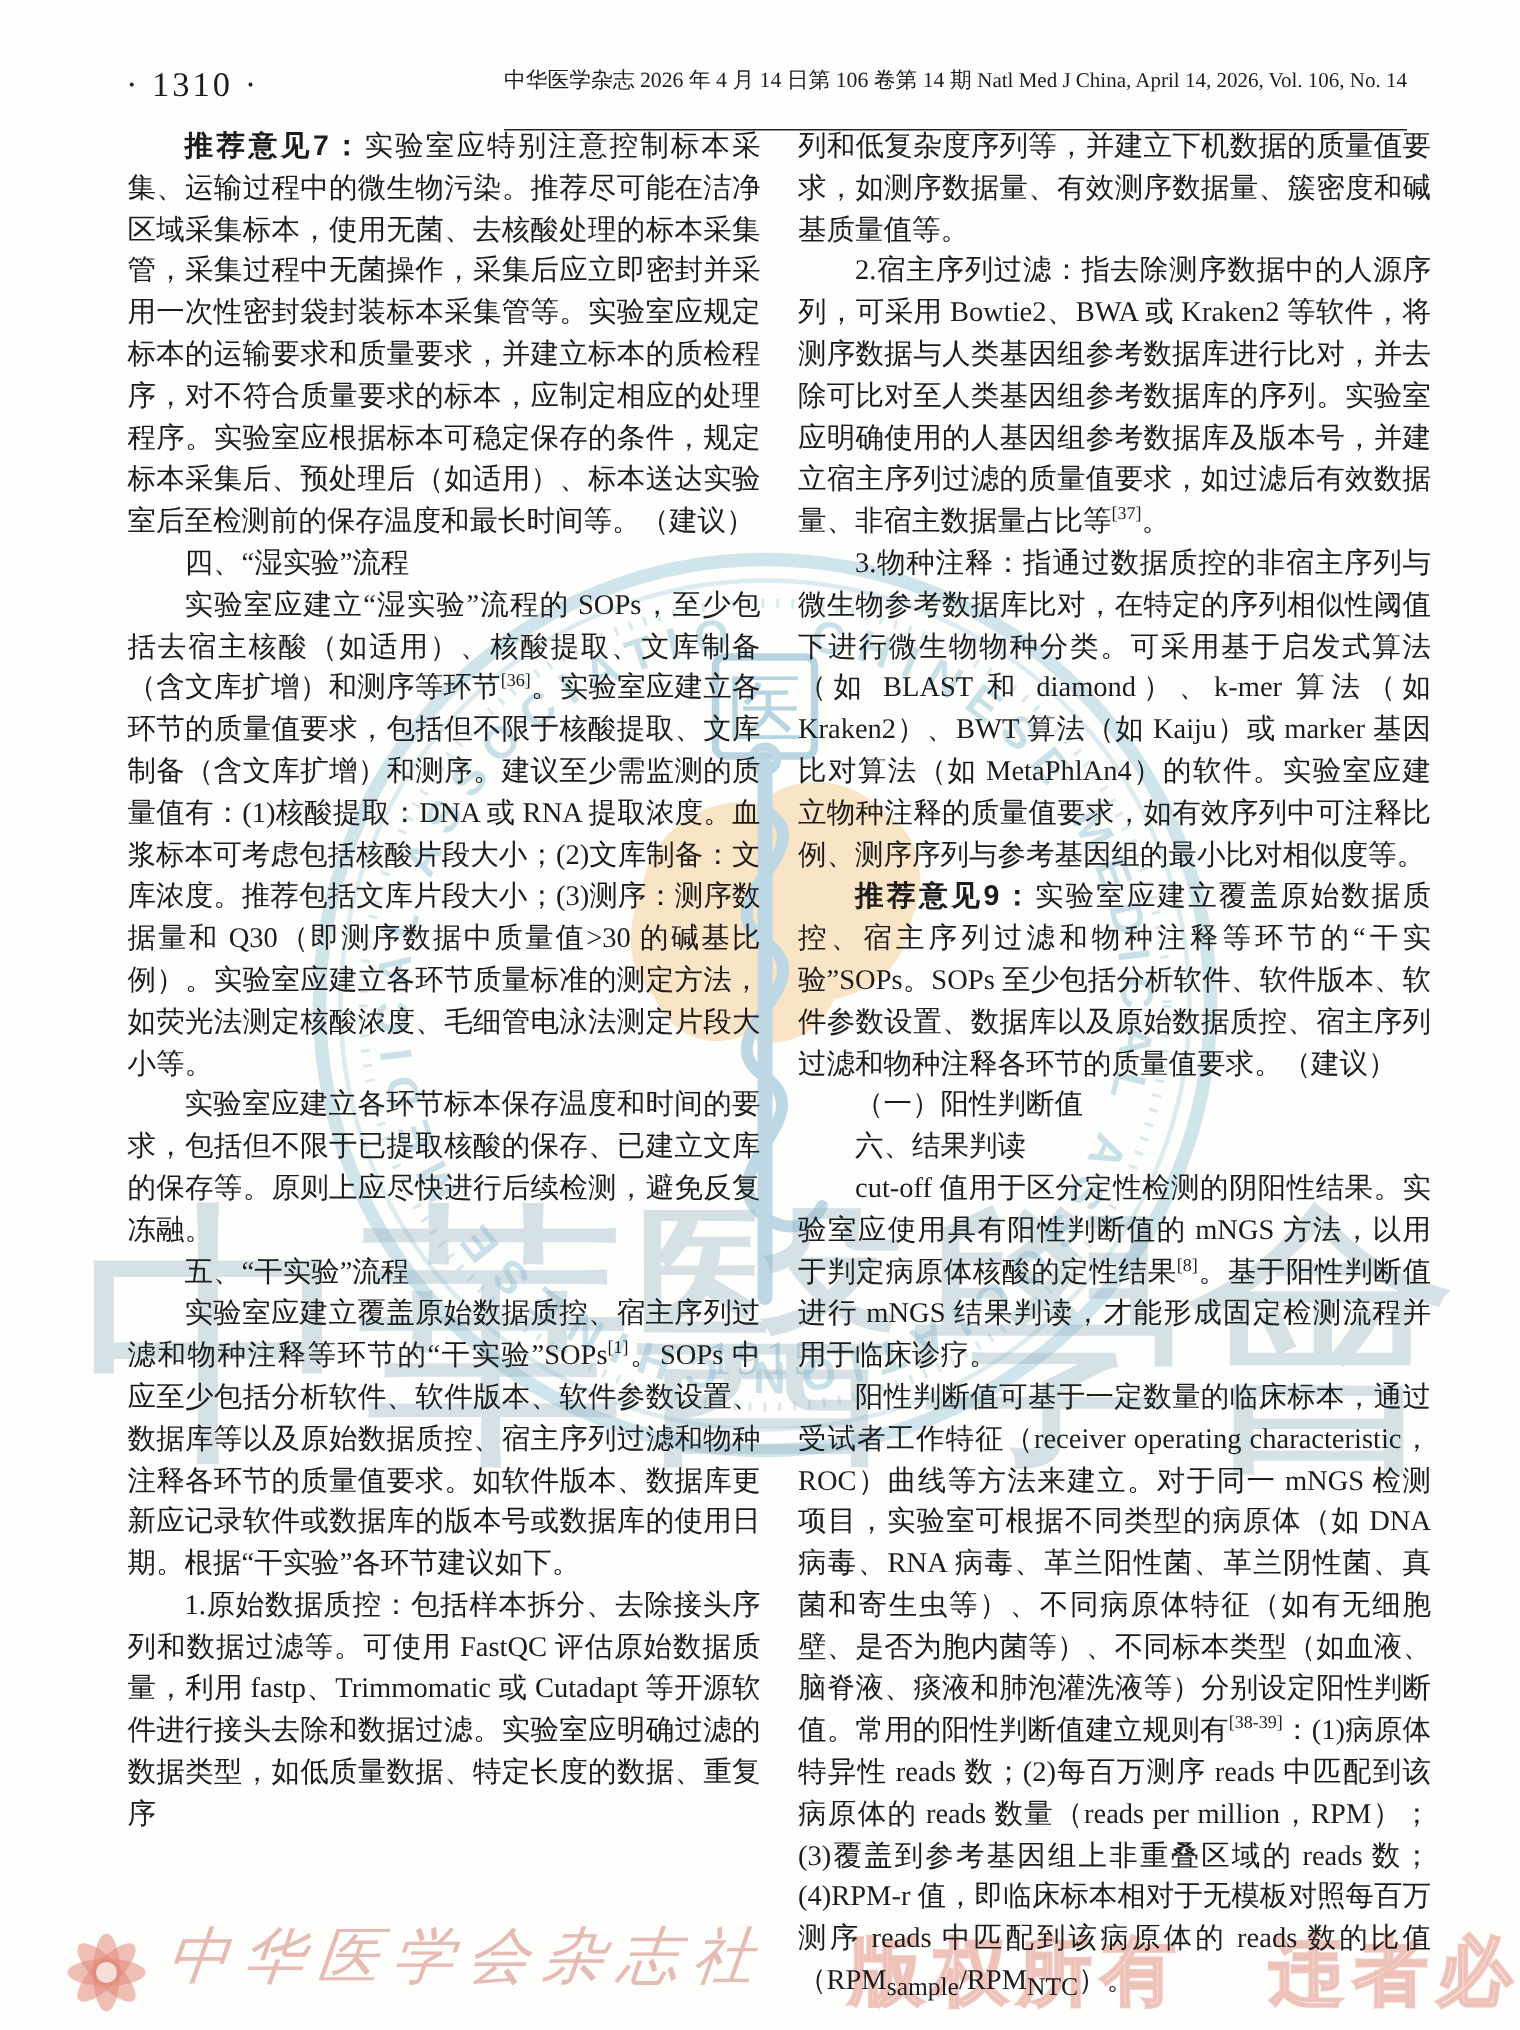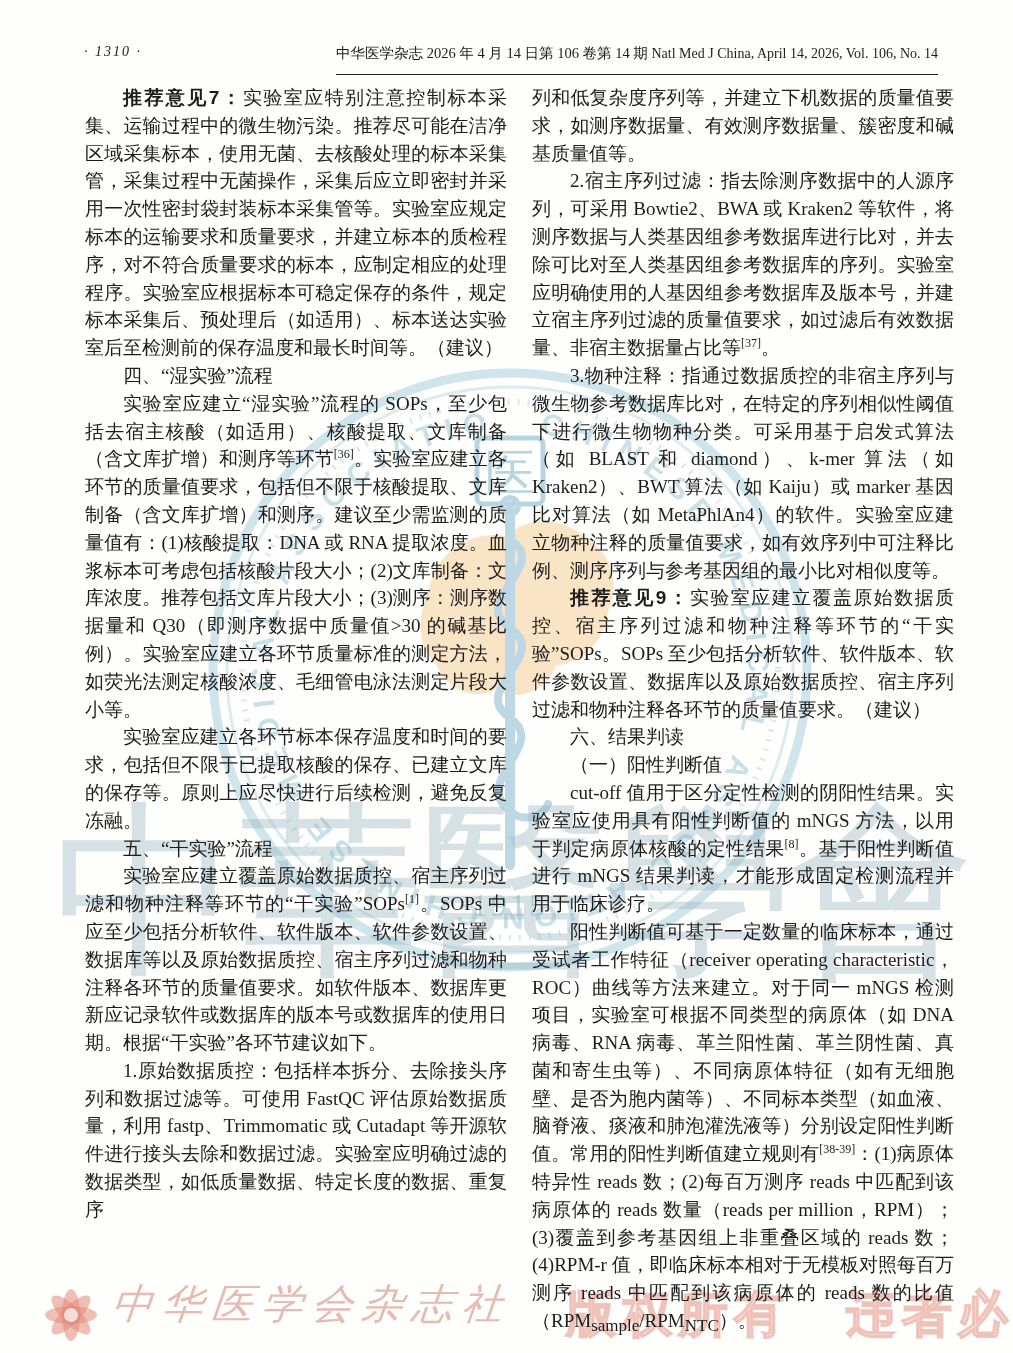--- a/index.html
+++ b/index.html
@@ -3,27 +3,27 @@
 <meta charset="utf-8">
 <style>
   html,body{margin:0;padding:0;}
   body{
     width:1013px;height:1353px;position:relative;overflow:hidden;
     background:#fefefc;color:#1c1c1c;
     font-family:"Liberation Serif","DejaVu Serif",serif;
   }
   
   .page-number{
-    position:absolute;left:84px;top:44px;font-size:14px;letter-spacing:2px;z-index:3;font-style:italic;
+    position:absolute;left:84px;top:44px;font-size:23px;letter-spacing:2px;z-index:3;
   }
   .journal-head{
     position:absolute;left:336px;top:44px;width:602px;z-index:3;
     font-size:14.5px;white-space:nowrap;
     display:flex;justify-content:space-between;align-items:baseline;
-    border-bottom:1.5px solid #222;padding-bottom:11px;
+    border-bottom:1.5px solid #222;padding-bottom:23px;
   }
   .journal-head .en{font-size:14px;}
   
   .column{
     position:absolute;top:84px;width:422px;z-index:2;
     font-size:19px;line-height:27.8px;text-align:justify;
     text-justify:inter-ideograph;
   }
   #left-column{left:85px;}
   #right-column{left:532px;}
@@ -130,17 +130,17 @@
     <p class="para"><span>实验室应建立各环节标本保存温度和时间的要求，包括但不限于已提取核酸的保存、已建立文库的保存等。原则上应尽快进行后续检测，避免反复冻融。</span></p>
     <p class="para"><span>五、“干实验”流程</span></p>
     <p class="para"><span>实验室应建立覆盖原始数据质控、宿主序列过滤和物种注释等环节的“干实验”SOPs</span><span class="sup">[1]</span><span>。SOPs 中应至少包括分析软件、软件版本、软件参数设置、数据库等以及原始数据质控、宿主序列过滤和物种注释各环节的质量值要求。如软件版本、数据库更新应记录软件或数据库的版本号或数据库的使用日期。根据“干实验”各环节建议如下。</span></p>
     <p class="para"><span>1.原始数据质控：包括样本拆分、去除接头序列和数据过滤等。可使用 FastQC 评估原始数据质量，利用 fastp、Trimmomatic 或 Cutadapt 等开源软件进行接头去除和数据过滤。实验室应明确过滤的数据类型，如低质量数据、特定长度的数据、重复序</span></p>
   </div>
 <div id="right-column" class="column">
     <p class="para no-indent"><span>列和低复杂度序列等，并建立下机数据的质量值要求，如测序数据量、有效测序数据量、簇密度和碱基质量值等。</span></p>
     <p class="para"><span>2.宿主序列过滤：指去除测序数据中的人源序列，可采用 Bowtie2、BWA 或 Kraken2 等软件，将测序数据与人类基因组参考数据库进行比对，并去除可比对至人类基因组参考数据库的序列。实验室应明确使用的人基因组参考数据库及版本号，并建立宿主序列过滤的质量值要求，如过滤后有效数据量、非宿主数据量占比等</span><span class="sup">[37]</span><span>。</span></p>
     <p class="para"><span>3.物种注释：指通过数据质控的非宿主序列与微生物参考数据库比对，在特定的序列相似性阈值下进行微生物物种分类。可采用基于启发式算法（如 BLAST 和 diamond）、k-mer 算法（如 Kraken2）、BWT 算法（如 Kaiju）或 marker 基因比对算法（如 MetaPhlAn4）的软件。实验室应建立物种注释的质量值要求，如有效序列中可注释比例、测序序列与参考基因组的最小比对相似度等。</span></p>
     <p class="para"><span class="bold">推荐意见9：</span><span>实验室应建立覆盖原始数据质控、宿主序列过滤和物种注释等环节的“干实验”SOPs。SOPs 至少包括分析软件、软件版本、软件参数设置、数据库以及原始数据质控、宿主序列过滤和物种注释各环节的质量值要求。（建议）</span></p>
+    <p class="para"><span>（一）阳性判断值</span></p>
     <p class="para"><span>六、结果判读</span></p>
-    <p class="para"><span>（一）阳性判断值</span></p>
     <p class="para"><span>cut-off 值用于区分定性检测的阴阳性结果。实验室应使用具有阳性判断值的 mNGS 方法，以用于判定病原体核酸的定性结果</span><span class="sup">[8]</span><span>。基于阳性判断值进行 mNGS 结果判读，才能形成固定检测流程并用于临床诊疗。</span></p>
     <p class="para"><span>阳性判断值可基于一定数量的临床标本，通过受试者工作特征（receiver operating characteristic，ROC）曲线等方法来建立。对于同一 mNGS 检测项目，实验室可根据不同类型的病原体（如 DNA 病毒、RNA 病毒、革兰阳性菌、革兰阴性菌、真菌和寄生虫等）、不同病原体特征（如有无细胞壁、是否为胞内菌等）、不同标本类型（如血液、脑脊液、痰液和肺泡灌洗液等）分别设定阳性判断值。常用的阳性判断值建立规则有</span><span class="sup">[38-39]</span><span>：(1)病原体特异性 reads 数；(2)每百万测序 reads 中匹配到该病原体的 reads 数量（reads per million，RPM）；(3)覆盖到参考基因组上非重叠区域的 reads 数；(4)RPM-r 值，即临床标本相对于无模板对照每百万测序 reads 中匹配到该病原体的 reads 数的比值（RPM</span><span class="sub">sample</span><span>/RPM</span><span class="sub">NTC</span><span>）。</span></p>
   </div>
 
 </body></html>

